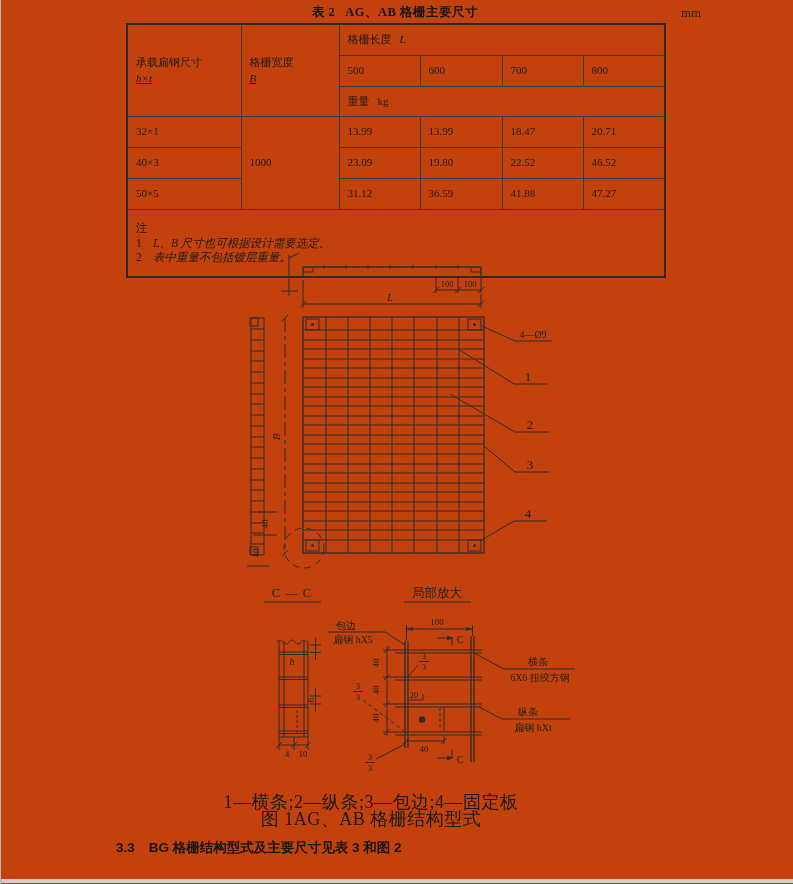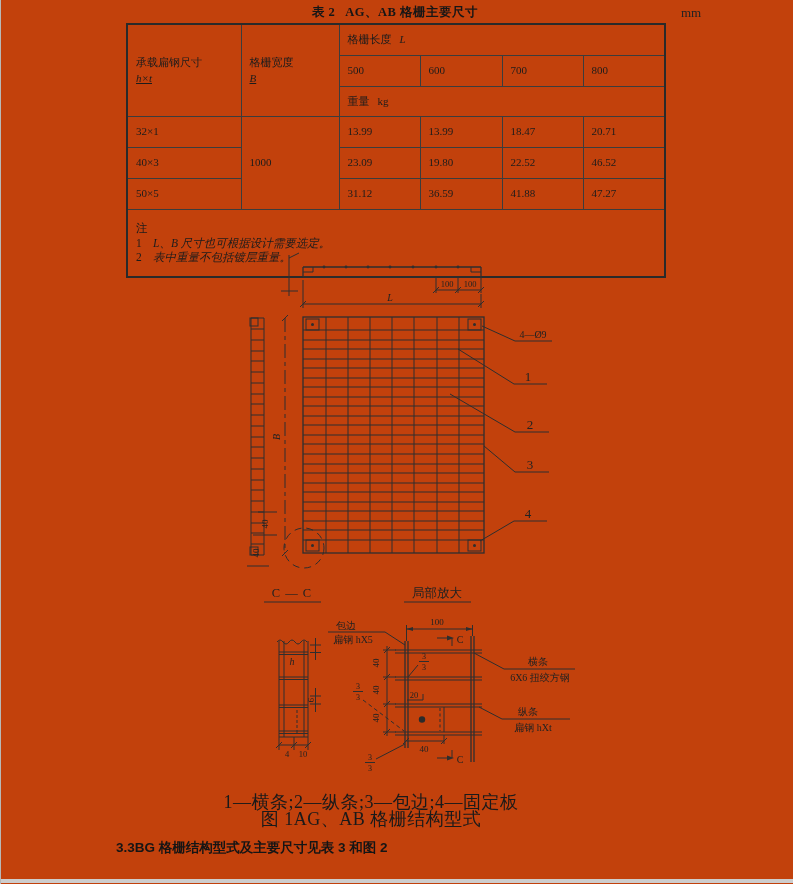--- a/index.html
+++ b/index.html
@@ -50,21 +50,21 @@
   }
   .cap1{top:790px;}
   .cap2{top:807px;}
   .cap2 .gap{}
   
   .sec-heading{
     position:absolute;left:115px;top:839px;
     font-family:"Liberation Sans","DejaVu Sans",sans-serif;
     font-size:13.5px;font-weight:700;color:#151515;
   }
-  .sec-heading .gap{margin-left:0;}
+  .sec-heading .gap{margin-left:14px;}
   .page-bottom-edge{
     position:absolute;left:0;top:879px;width:793px;height:4px;
     background:#cdcdcd;
   }
 </style>
 </head>
 <body>
 
 <div id="page">
 

